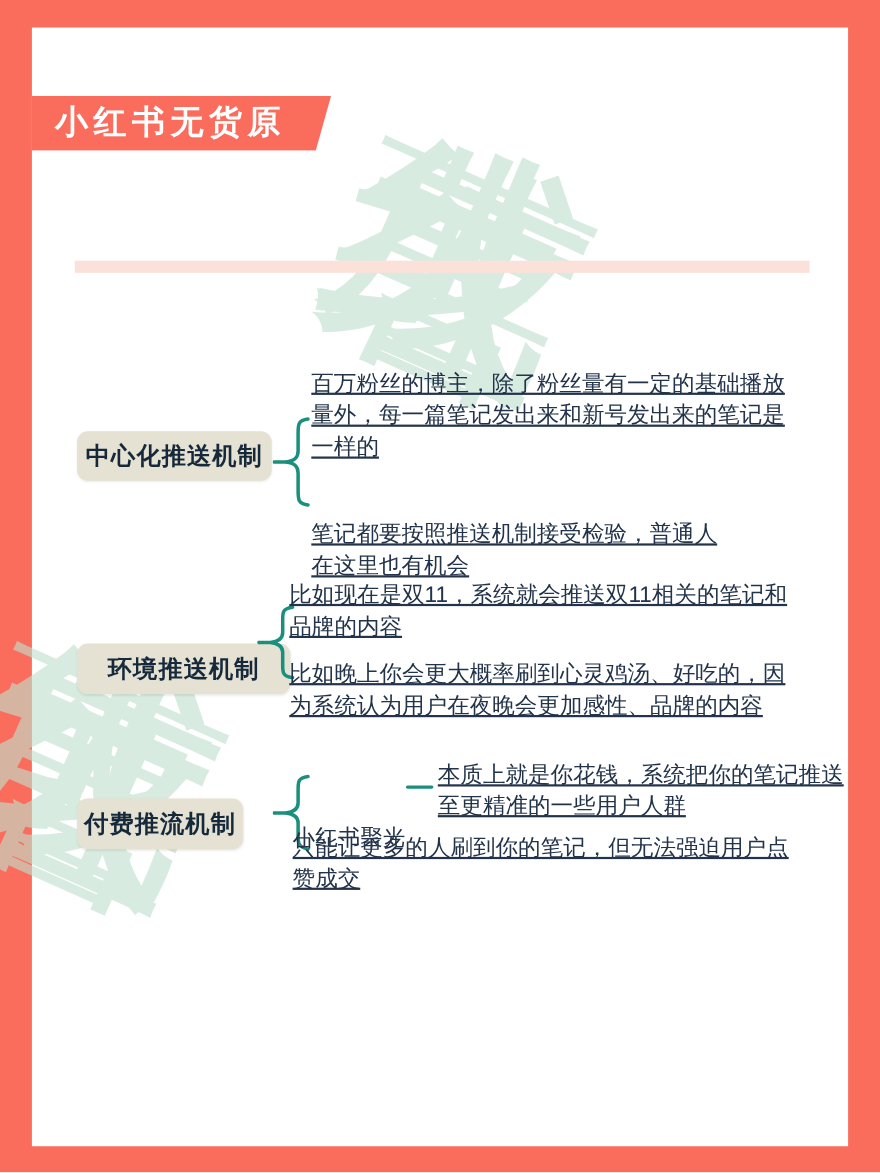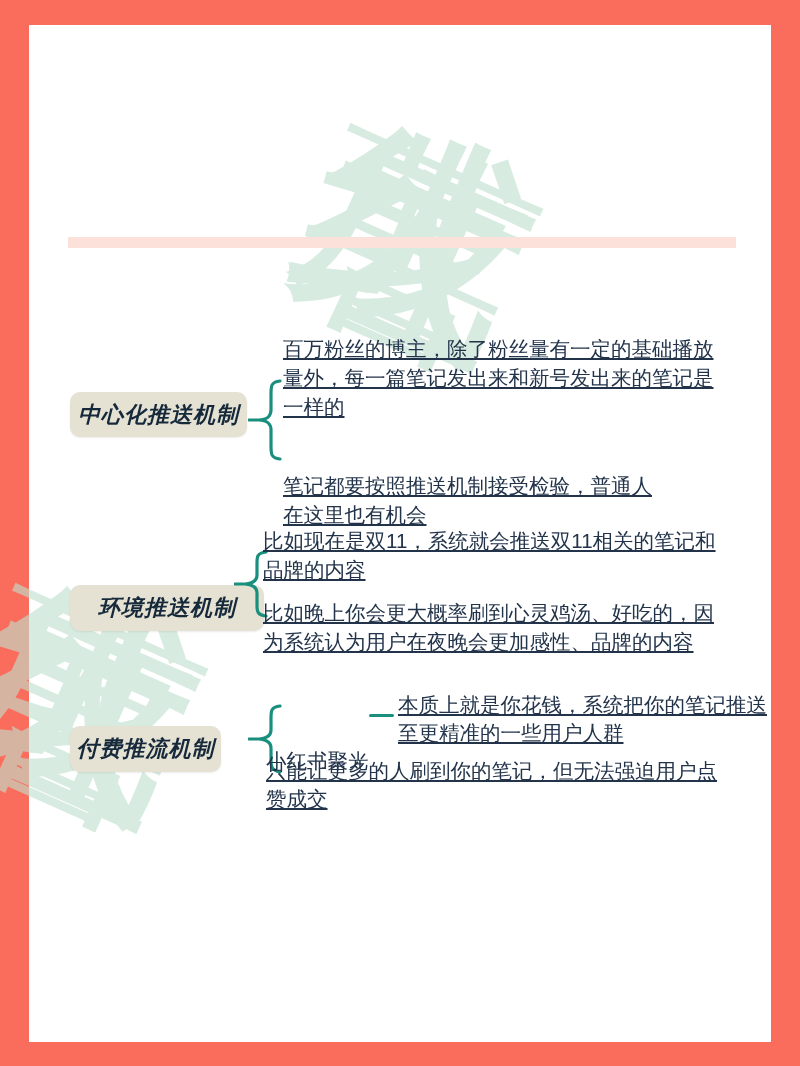--- a/index.html
+++ b/index.html
@@ -43,21 +43,20 @@
     color:var(--title-red); letter-spacing:2px; white-space:nowrap;
   }
   .title-underline{
     position:absolute; z-index:2; left:68px; top:237px; width:668px; height:11px;
     background:var(--underline);
   }
   .node-box{
     position:absolute; z-index:2; background:var(--node-box);
     border-radius:10px; display:flex; align-items:center; justify-content:center;
     box-shadow:0 1px 2px rgba(0,0,0,.08);
-    font-style:italic;
   }
   .node-box span{
     font-size:22px; font-weight:700; color:var(--node-text); letter-spacing:1px;
     white-space:nowrap;
   }
   .brace{ position:absolute; z-index:2; }
   .brace path{ stroke:var(--teal); stroke-width:3.2; fill:none; stroke-linecap:round; }
   .branch{
     position:absolute; z-index:2; color:var(--body-text);
     font-size:20.5px; line-height:29px; font-weight:500;
@@ -91,20 +90,23 @@
 </style>
 </head>
 <body>
 
 <div class="poster">
   <div class="frame"></div>
 
   <div class="watermark wm1">红薯大成</div>
   <div class="watermark wm2">红薯大成</div>
 
+  <div class="badge">
+    <span>小红书无货原</span>
+  </div>
 
   <div class="title-underline"></div>
 
   <section>
     <div class="node-box c1-box">
       <span>中心化推送机制</span>
     </div>
     <svg class="brace c1-brace" width="36" height="84" viewBox="0 0 36 84" aria-hidden="true">
       <path d="M1 42 H12"></path>
       <path d="M32 3 C23 4 23 8 23 16 L23 32 C23 38 20 41 12 42 C20 43 23 46 23 52 L23 68 C23 76 23 80 32 81"></path>

